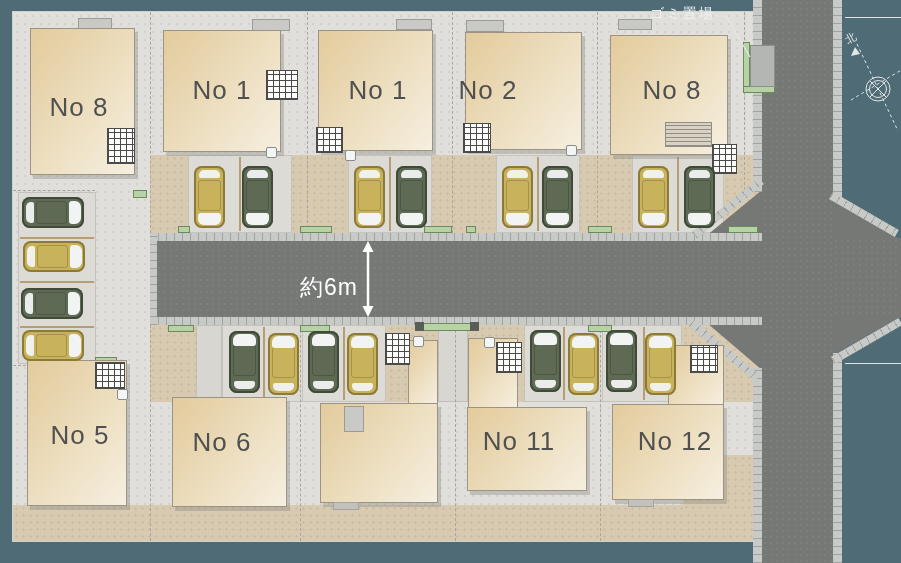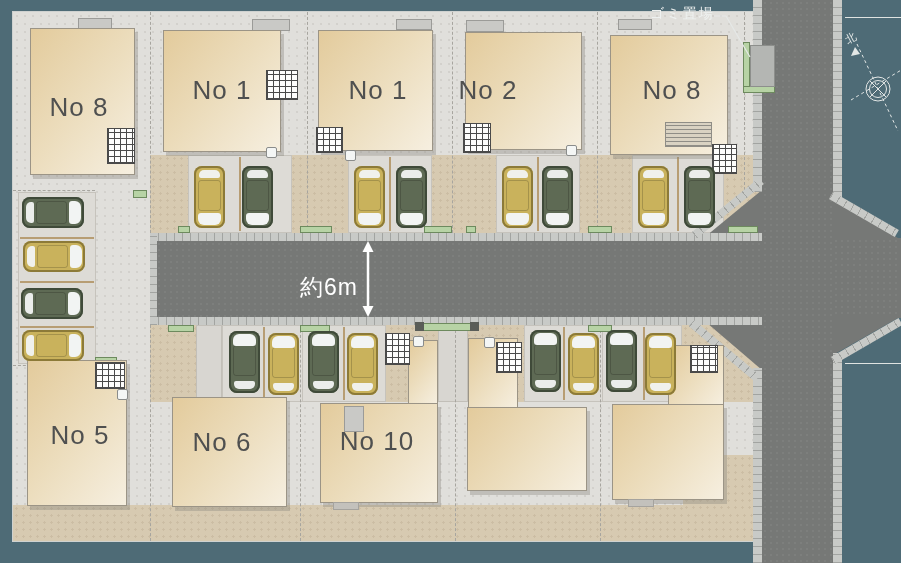--- a/index.html
+++ b/index.html
@@ -310,21 +310,22 @@
       <i class="win-f"></i>
     </div>
 
   <div class="abs lot-label" style="left:79px;top:107px">No 8</div>
   <div class="abs lot-label" style="left:222px;top:90px">No 1</div>
   <div class="abs lot-label" style="left:378px;top:90px">No 1</div>
   <div class="abs lot-label" style="left:488px;top:90px">No 2</div>
   <div class="abs lot-label" style="left:672px;top:90px">No 8</div>
   <div class="abs lot-label" style="left:80px;top:435px">No 5</div>
   <div class="abs lot-label" style="left:222px;top:442px">No 6</div>
-  <div class="abs lot-label" style="left:377px;top:441px">No 10</div>
+  <div class="abs lot-label" style="left:519px;top:441px">No 11</div>
+  <div class="abs lot-label" style="left:675px;top:441px">No 12</div>
 
   <div class="abs dim-label" style="left:296px;top:272px;width:66px">約6m</div>
   <div class="abs trash-label" style="left:650px;top:5px">ゴミ置場</div>
 
   <svg class="overlay" width="901" height="563" viewBox="0 0 901 563">
     <g>
       <line x1="368" y1="250" x2="368" y2="308" stroke="#ffffff" stroke-width="2.5"></line>
       <polygon points="368,241 362.5,252 373.5,252" fill="#ffffff"></polygon>
       <polygon points="368,317 362.5,306 373.5,306" fill="#ffffff"></polygon>
     </g>

